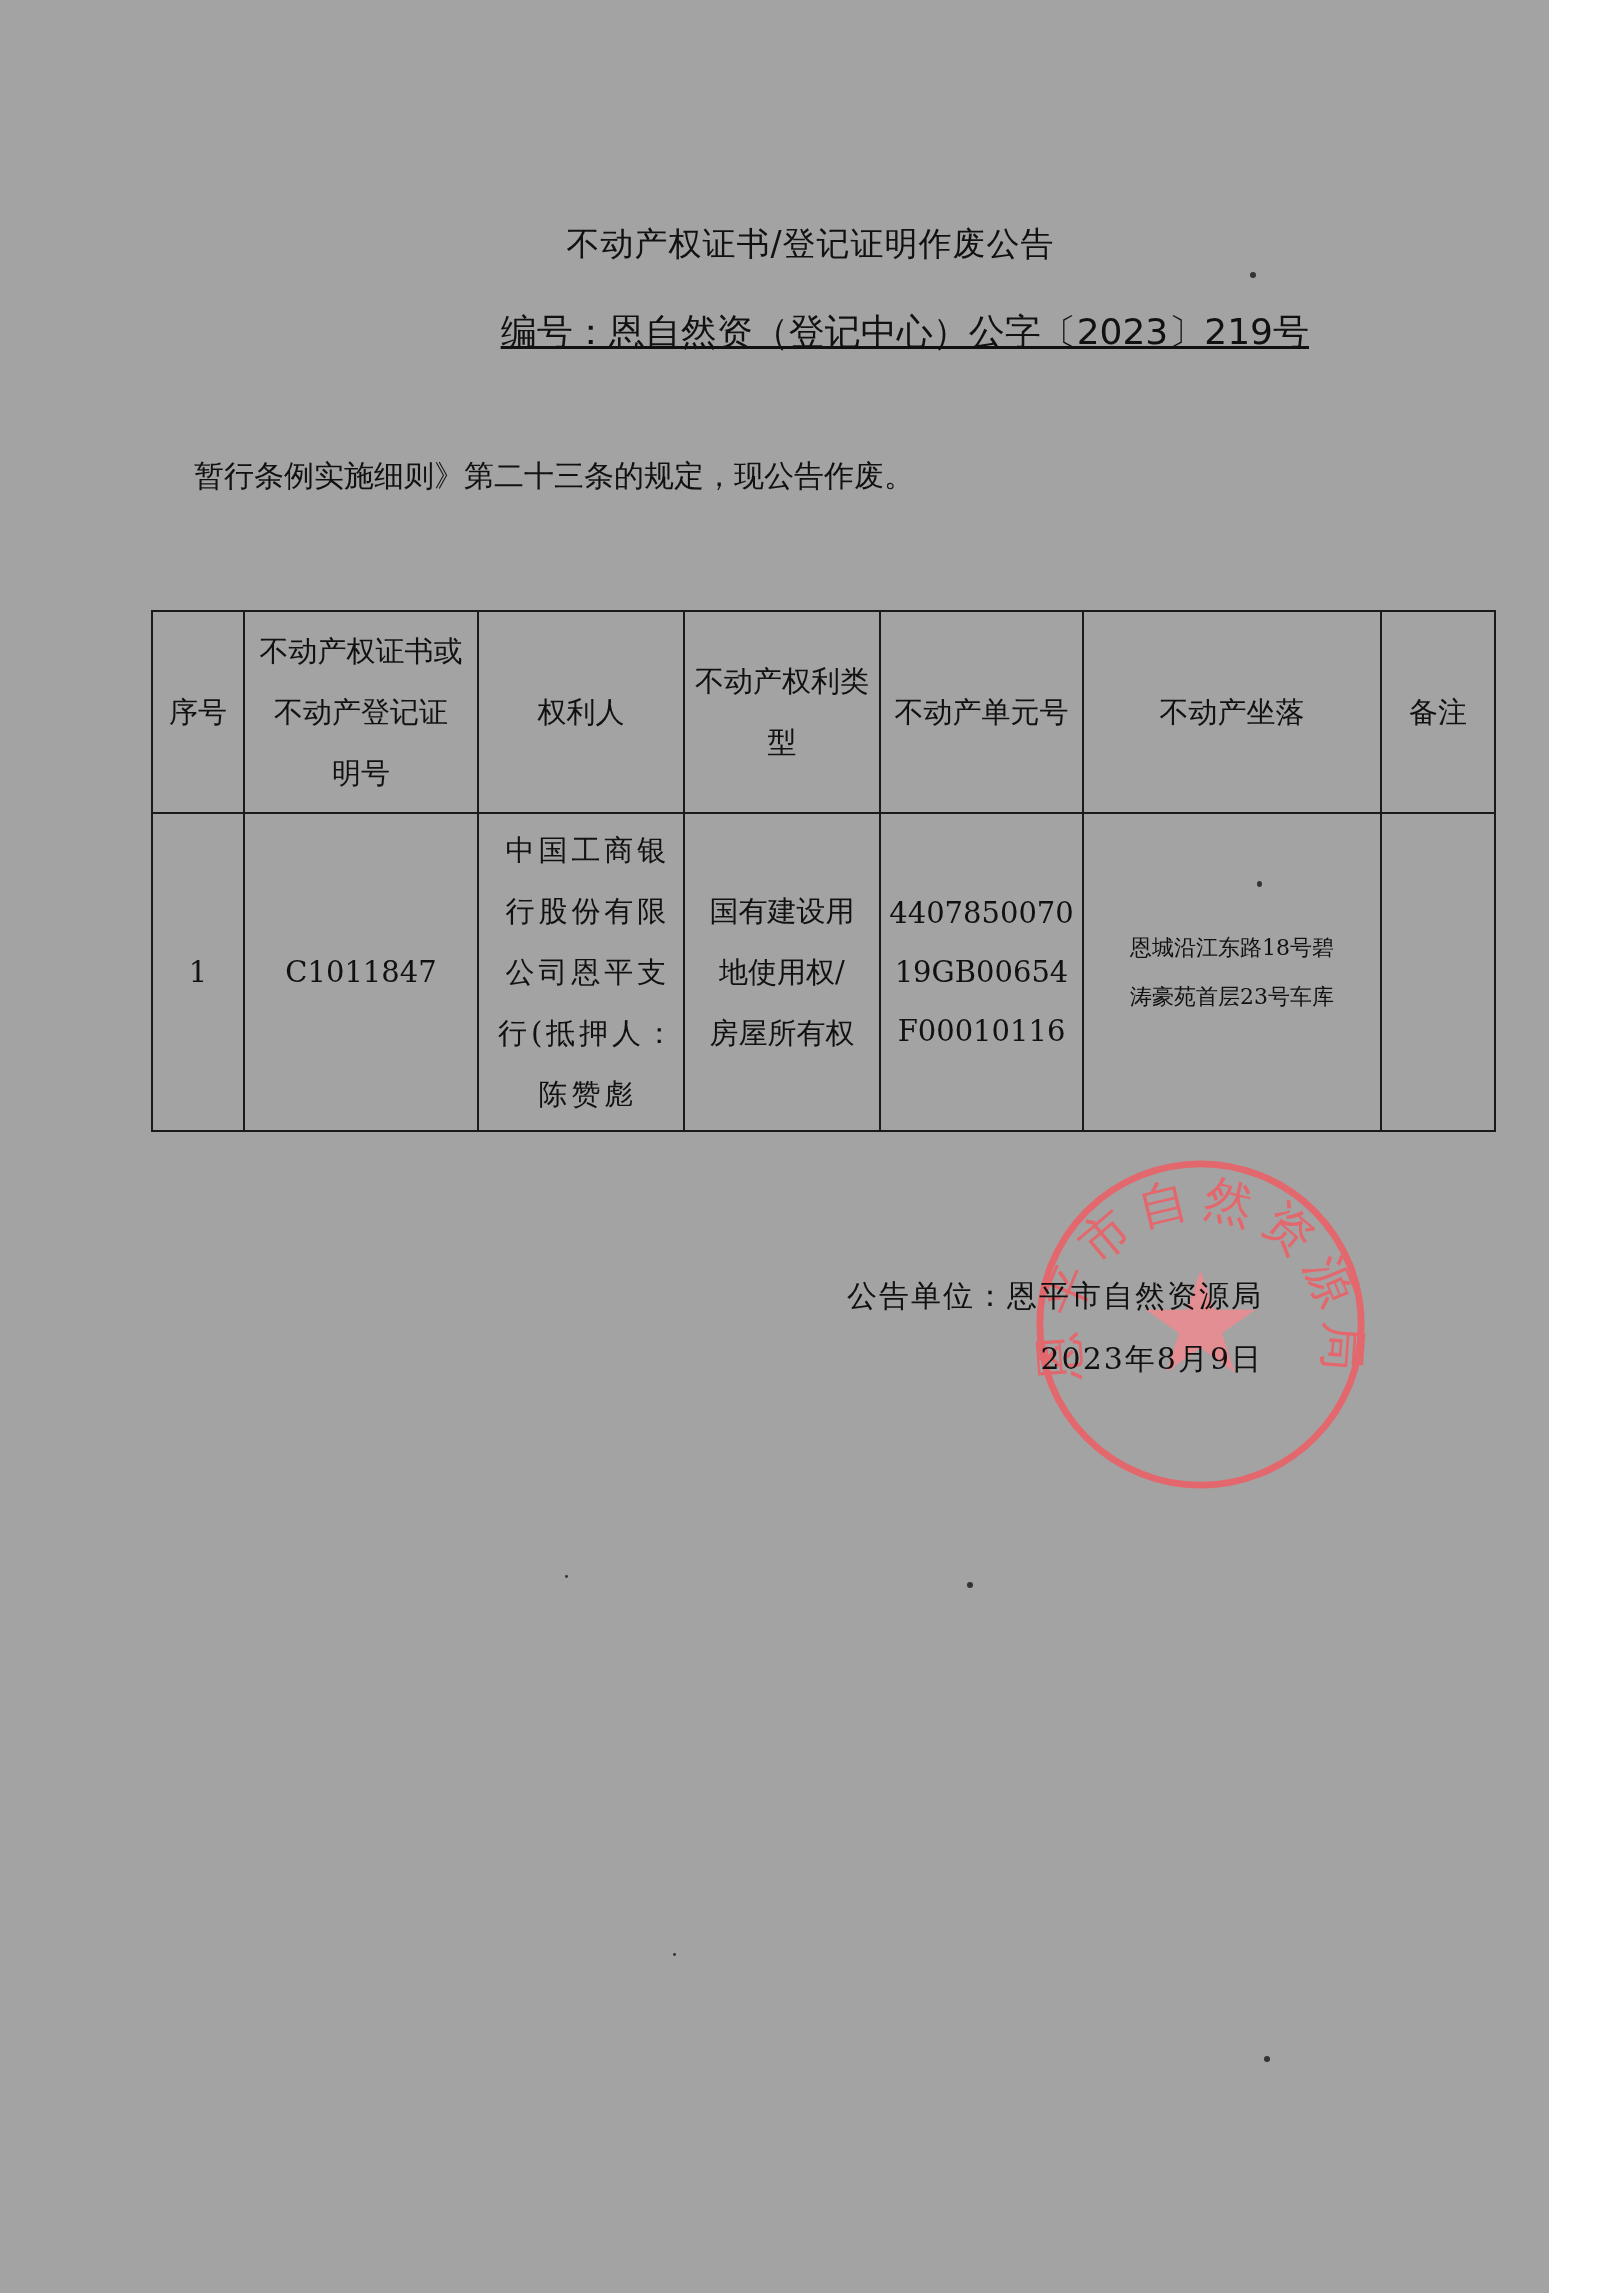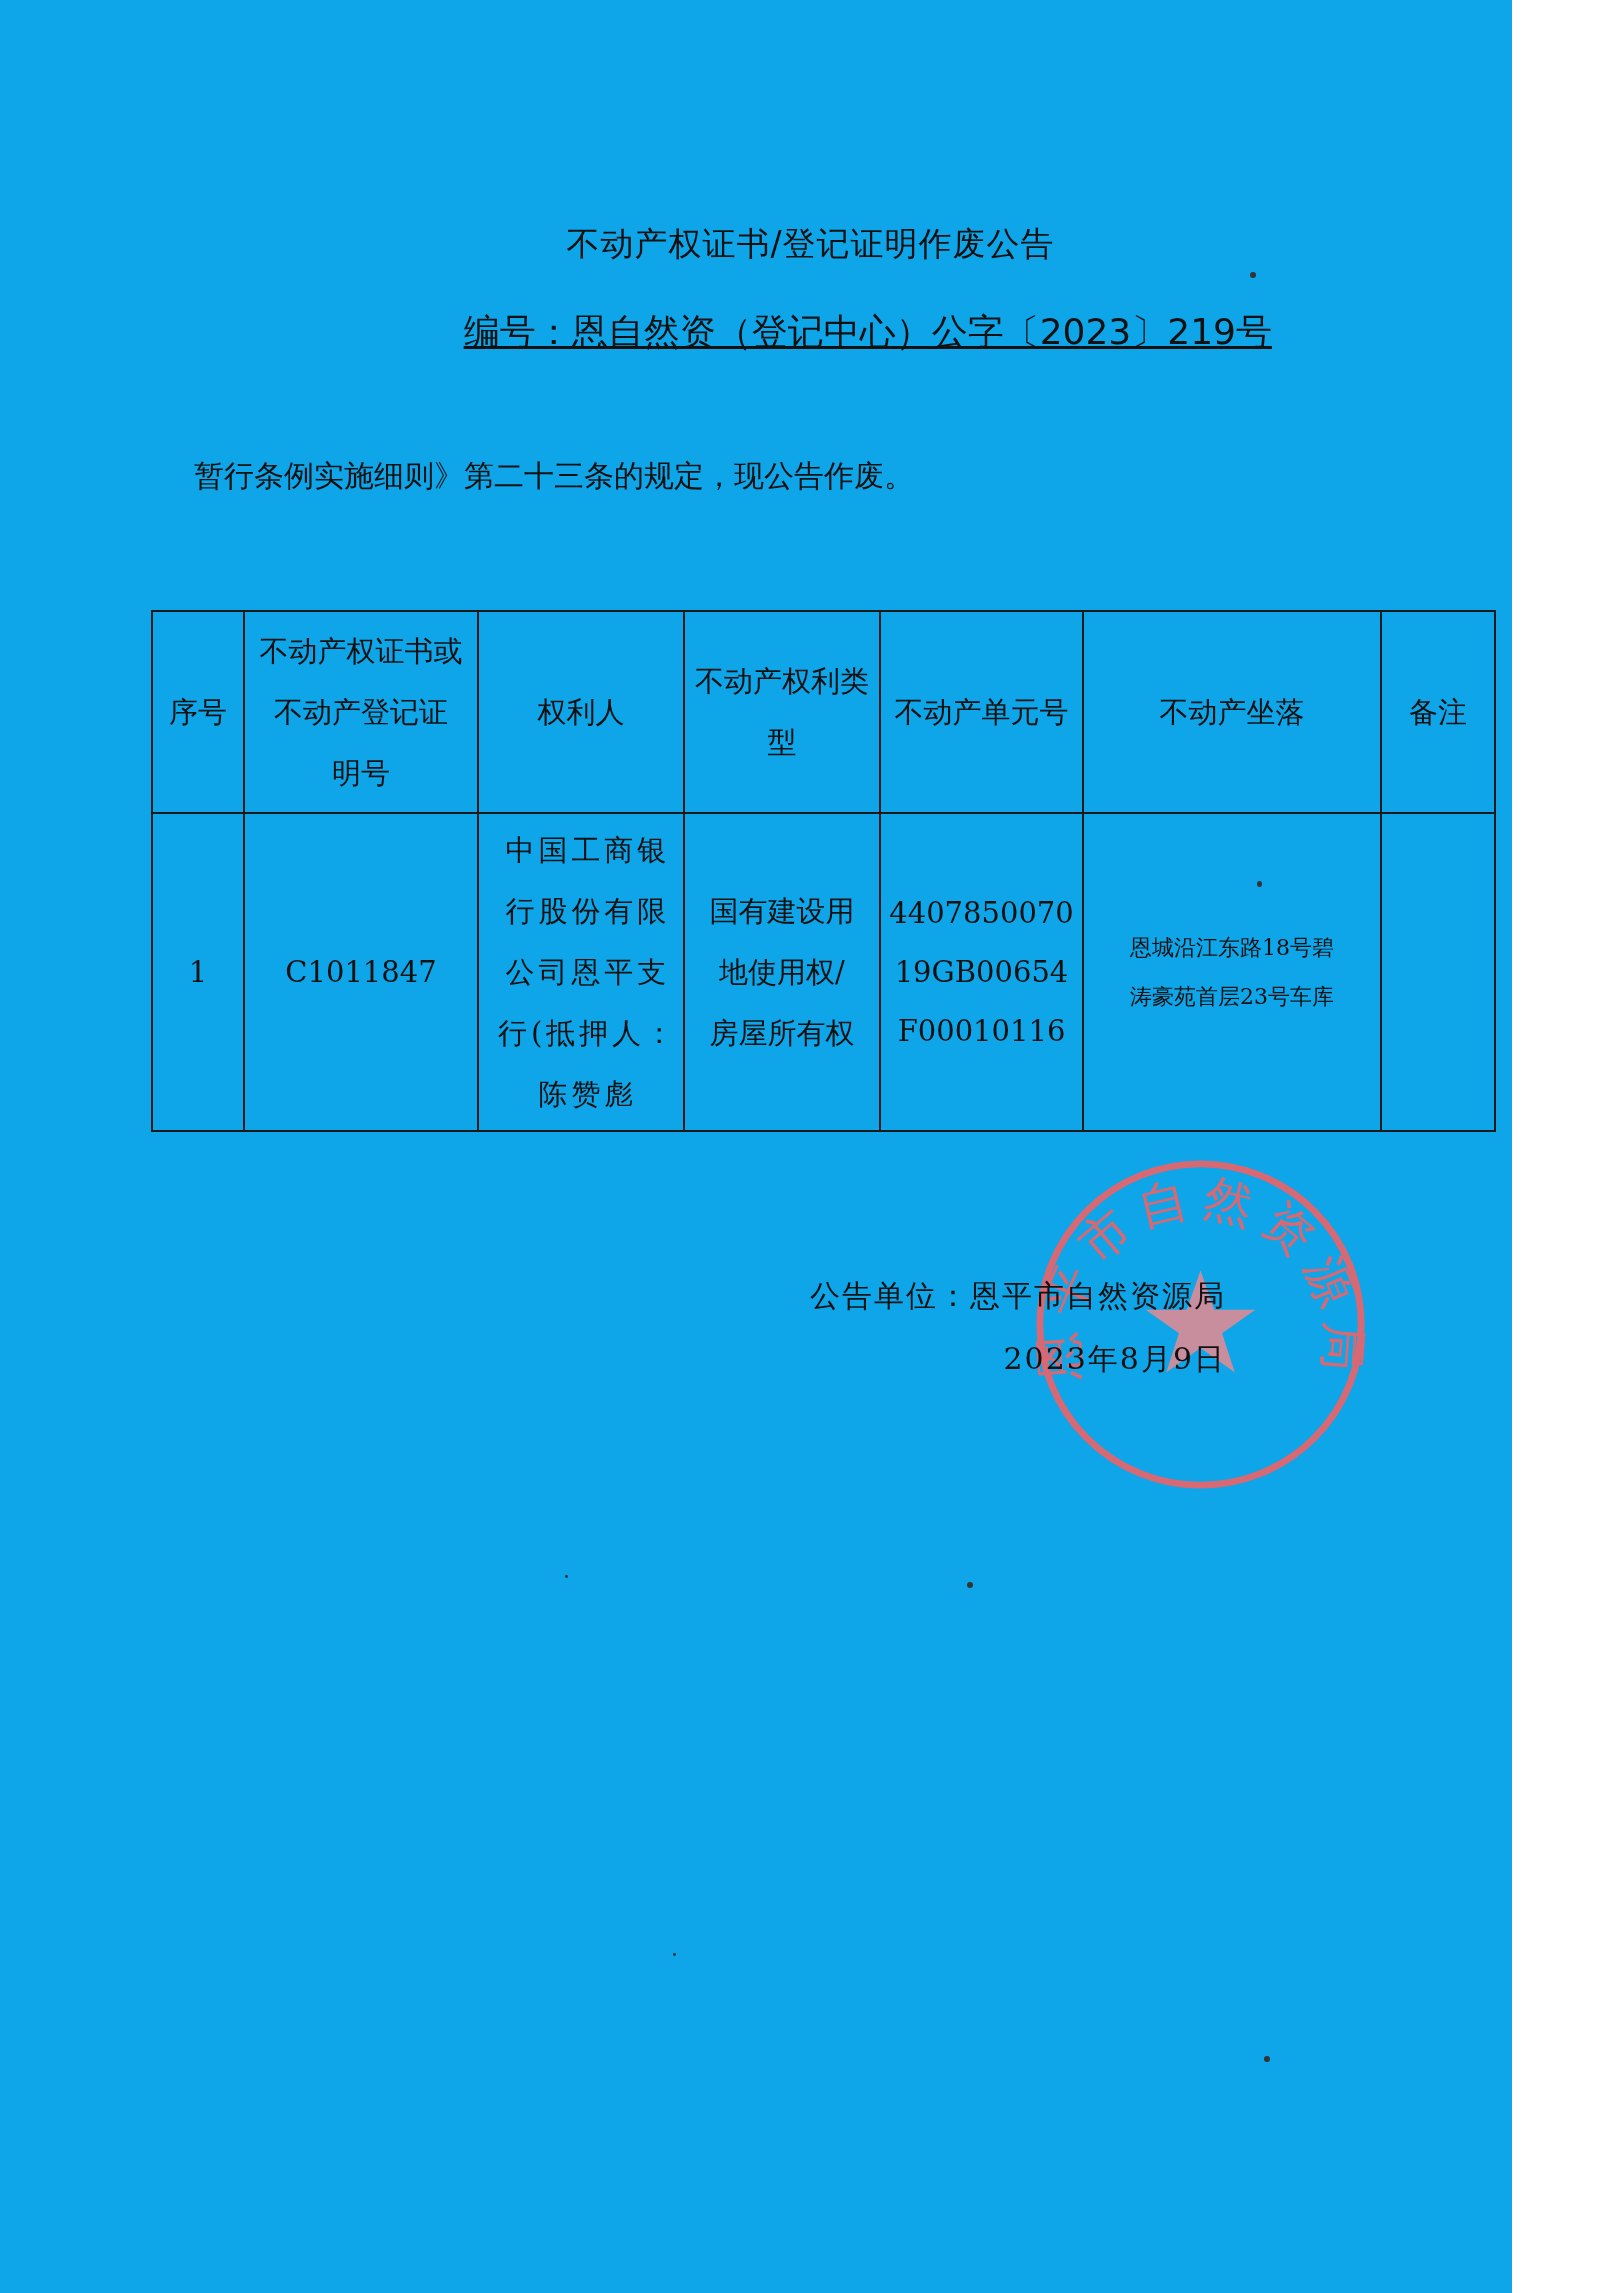--- a/index.html
+++ b/index.html
@@ -12,21 +12,22 @@
       height: 2294px;
       position: relative;
       overflow: hidden;
       font-family: "DejaVu Serif", "Liberation Serif", serif;
       color: #111111;
     }
     .page {
       position: absolute;
       left: 0; top: 0;
       width: 1512px; height: 2294px;
-      background: #0ea5e9;
+      background: #a3a3a3;
+      padding-left: 37px;
     }
     .title {
       position: absolute;
       left: 0; width: 1621px;
       top: 222px;
       text-align: center;
       font-family: "DejaVu Sans", "Liberation Sans", sans-serif;
       font-size: 33px;
       letter-spacing: 1px;
       color: #111;

